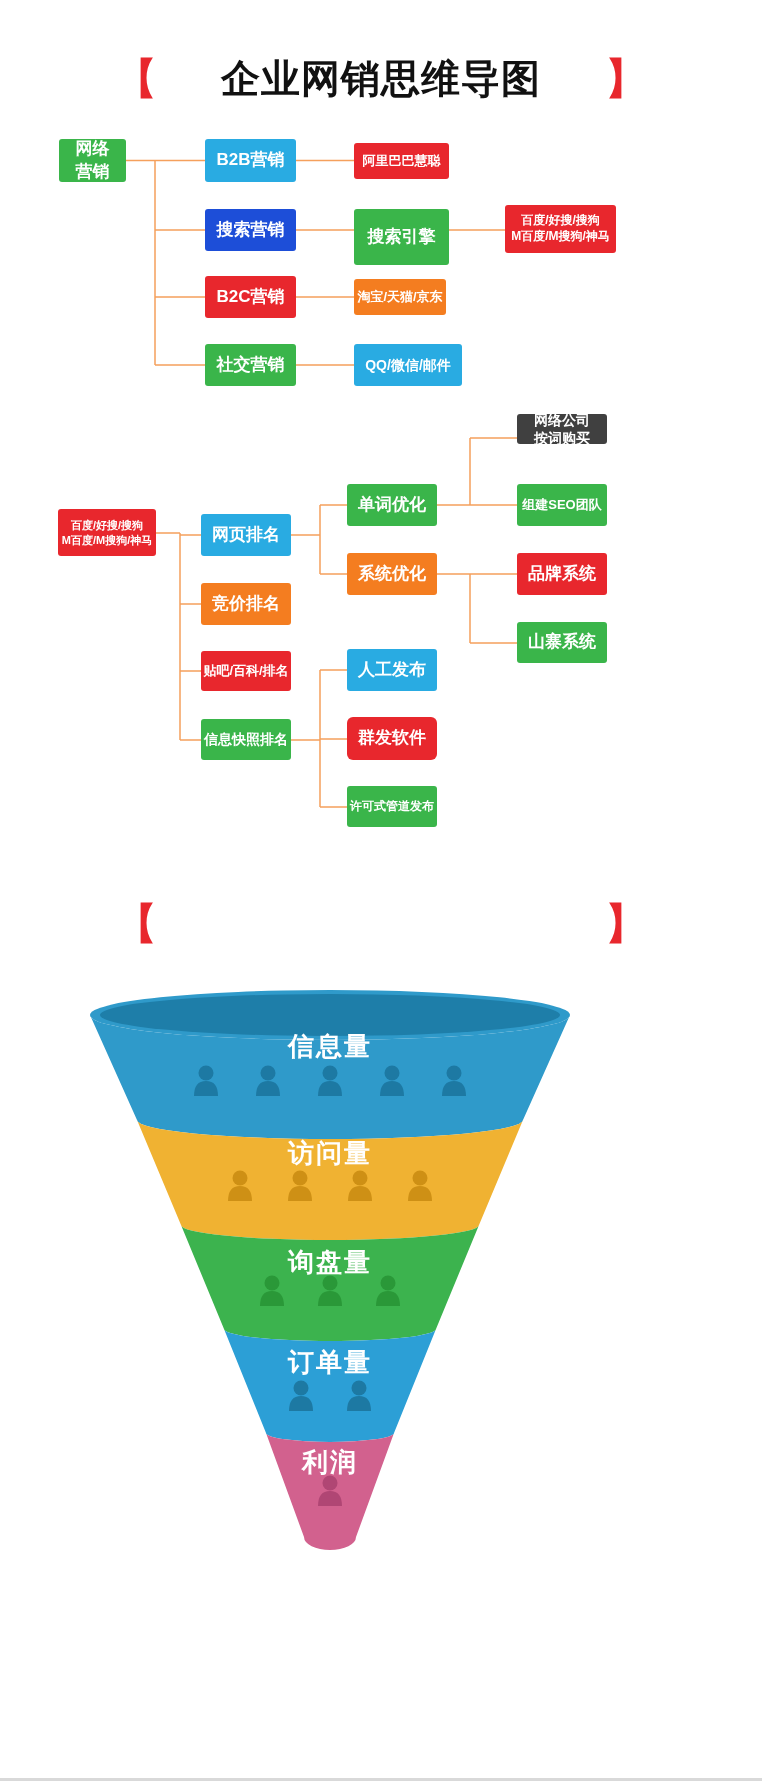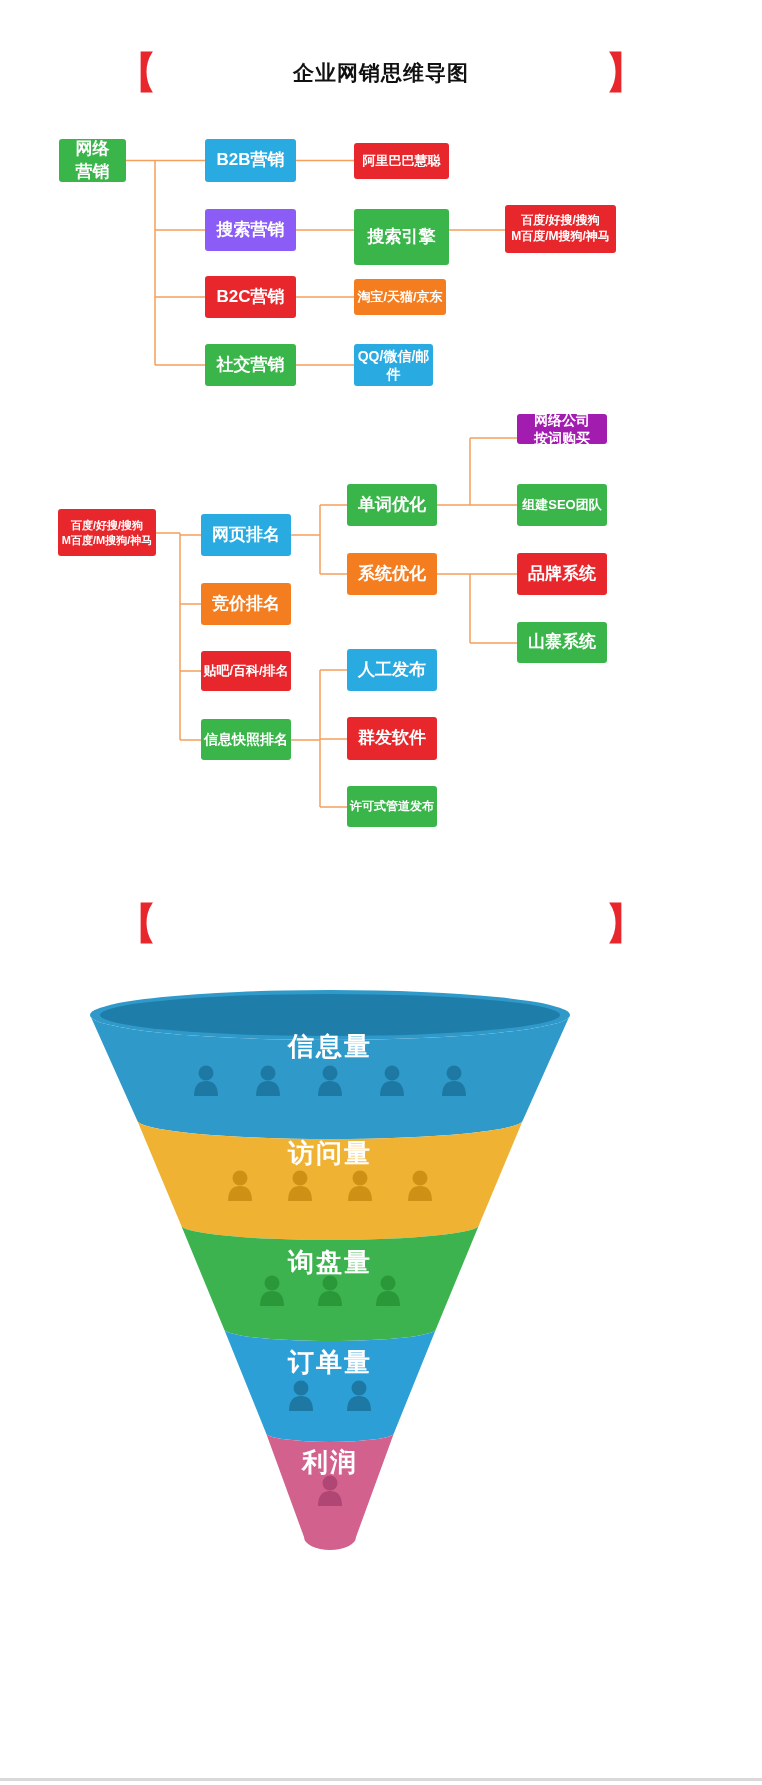--- a/index.html
+++ b/index.html
@@ -4,21 +4,21 @@
 <style>
   * { margin:0; padding:0; box-sizing:border-box; }
   html,body { background:#ffffff; }
   body { font-family:"Liberation Sans","DejaVu Sans",sans-serif; }
   .page { position:relative; width:762px; height:1785px; background:#ffffff; overflow:hidden; }
 
   
   .header { position:absolute; left:0; width:100%; display:flex; justify-content:center; z-index:2; }
   .header-inner { width:532px; display:flex; align-items:center; justify-content:space-between; }
   .bracket { font-size:42px; font-weight:bold; line-height:1; }
-  .header-title { font-size:21px; font-weight:bold; color:#111111; letter-spacing:1px; white-space:nowrap; }
+  .header-title { font-size:39px; font-weight:bold; color:#111111; letter-spacing:1px; white-space:nowrap; }
 
   
   .connectors { position:absolute; left:0; top:0; z-index:0; }
 
   
   .node { position:absolute; z-index:1; display:flex; align-items:center; justify-content:center;
           color:#ffffff; font-weight:bold; font-size:17px; text-align:center;
           white-space:pre-line; line-height:1.3; border-radius:3px; }
   .node.fs14 { font-size:14px; }
   .node.fs13 { font-size:13px; }
@@ -54,44 +54,44 @@
              M291,535 L320,535 M320,505 L320,574 M320,505 L347,505 M320,574 L347,574
              M291,740 L320,740 M320,670 L320,807 M320,670 L347,670 M320,739 L347,739 M320,807 L347,807
              M437,505 L470,505 M470,438 L470,505 M470,438 L517,438 M470,505 L517,505
              M437,574 L470,574 M470,574 L470,643 M470,574 L517,574 M470,643 L517,643" style="stroke: rgb(245, 160, 92);"></path>
   </svg>
 
   <div class="node" style="left: 59px; top: 139px; width: 67px; height: 43px; background: rgb(58, 181, 74);">网络
 营销</div>
   <div class="node" style="left: 205px; top: 139px; width: 91px; height: 43px; background: rgb(41, 171, 226);">B2B营销</div>
   <div class="node fs13" style="left: 354px; top: 143px; width: 95px; height: 36px; background: rgb(232, 39, 45);">阿里巴巴慧聪</div>
-  <div class="node" style="left: 205px; top: 209px; width: 91px; height: 42px; background: #8b5cf6;">搜索营销</div>
+  <div class="node" style="left: 205px; top: 209px; width: 91px; height: 42px; background: #1d4ed8;">搜索营销</div>
   <div class="node" style="left: 354px; top: 209px; width: 95px; height: 56px; background: rgb(58, 181, 74);">搜索引擎</div>
   <div class="node fs12" style="left: 505px; top: 205px; width: 111px; height: 48px; background: rgb(232, 39, 45);">百度/好搜/搜狗
 M百度/M搜狗/神马</div>
   <div class="node" style="left: 205px; top: 276px; width: 91px; height: 42px; background: rgb(232, 39, 45);">B2C营销</div>
   <div class="node fs13" style="left: 354px; top: 279px; width: 92px; height: 36px; background: rgb(244, 125, 32);">淘宝/天猫/京东</div>
   <div class="node" style="left: 205px; top: 344px; width: 91px; height: 42px; background: rgb(58, 181, 74);">社交营销</div>
-  <div class="node fs14" style="left: 354px; top: 344px; width: 79px; height: 42px; background: rgb(41, 171, 226);">QQ/微信/邮件</div>
+  <div class="node fs14" style="left: 354px; top: 344px; width: 108px; height: 42px; background: rgb(41, 171, 226);">QQ/微信/邮件</div>
 
   <div class="node fs11" style="left: 58px; top: 509px; width: 98px; height: 47px; background: rgb(232, 39, 45);">百度/好搜/搜狗
 M百度/M搜狗/神马</div>
   <div class="node" style="left: 201px; top: 514px; width: 90px; height: 42px; background: rgb(41, 171, 226);">网页排名</div>
   <div class="node" style="left: 347px; top: 484px; width: 90px; height: 42px; background: rgb(58, 181, 74);">单词优化</div>
-  <div class="node fs14" style="left: 517px; top: 414px; width: 90px; height: 30px; background: #a21caf;">网络公司
+  <div class="node fs14" style="left: 517px; top: 414px; width: 90px; height: 30px; background: #404040;">网络公司
 按词购买</div>
   <div class="node fs13" style="left: 517px; top: 484px; width: 90px; height: 42px; background: rgb(58, 181, 74);">组建SEO团队</div>
   <div class="node" style="left: 347px; top: 553px; width: 90px; height: 42px; background: rgb(244, 125, 32);">系统优化</div>
   <div class="node" style="left: 517px; top: 553px; width: 90px; height: 42px; background: rgb(232, 39, 45);">品牌系统</div>
   <div class="node" style="left: 517px; top: 622px; width: 90px; height: 41px; background: rgb(58, 181, 74);">山寨系统</div>
   <div class="node" style="left: 201px; top: 583px; width: 90px; height: 42px; background: rgb(244, 125, 32);">竞价排名</div>
   <div class="node fs13" style="left: 201px; top: 651px; width: 90px; height: 40px; background: rgb(232, 39, 45);">贴吧/百科/排名</div>
   <div class="node" style="left: 347px; top: 649px; width: 90px; height: 42px; background: rgb(41, 171, 226);">人工发布</div>
   <div class="node fs14" style="left: 201px; top: 719px; width: 90px; height: 41px; background: rgb(58, 181, 74);">信息快照排名</div>
-  <div class="node" style="left: 347px; top: 717px; width: 90px; height: 43px; background: rgb(232, 39, 45);">群发软件</div>
+  <div class="node" style="left: 347px; top: 717px; width: 90px; height: 43px; background: rgb(232, 39, 45); border-radius: 6px;">群发软件</div>
   <div class="node fs12" style="left: 347px; top: 786px; width: 90px; height: 41px; background: rgb(58, 181, 74);">许可式管道发布</div>
 
   <div class="header" style="top:903px">
     <div class="header-inner">
       <span class="bracket" style="color: rgb(232, 39, 45);">【</span>
       <span class="bracket" style="color: rgb(232, 39, 45);">】</span>
     </div>
   </div>
 
   <svg class="funnel" width="762" height="590" viewBox="0 0 762 590" xmlns="http://www.w3.org/2000/svg">

